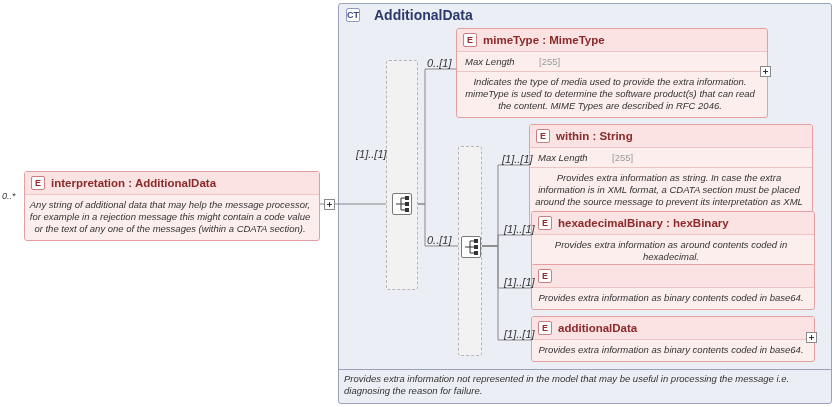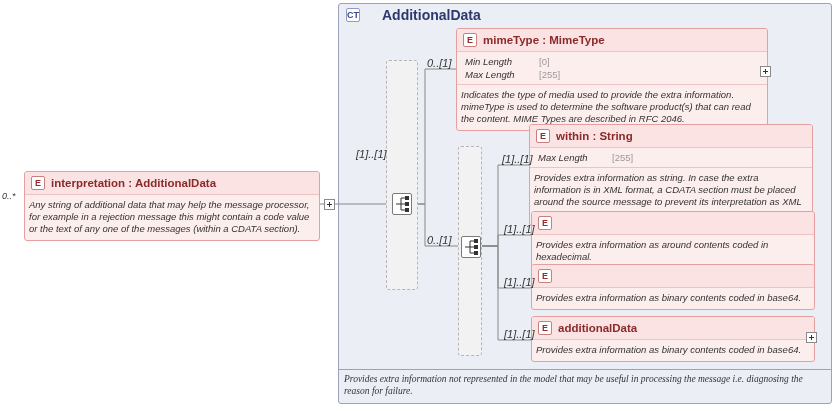--- a/index.html
+++ b/index.html
@@ -80,56 +80,56 @@
   .facetval {
     font-size: 9.5px;
     color: #9a9a9a;
   }
   .desc {
     padding: 4px 8px 5px 4px;
     font-style: italic;
     font-size: 9.5px;
     line-height: 12px;
     color: #333;
+    text-align: center;
   }
   
   #ct-panel {
     position: absolute;
     left: 338px;
     top: 3px;
     width: 494px;
     height: 401px;
     box-sizing: border-box;
     background: #eceef5;
     border: 1px solid #9aa2bd;
     border-radius: 3px;
   }
   #ct-header {
     position: absolute;
     left: 346px;
     top: 7px;
     display: flex;
     align-items: center;
-    gap: 22px;
+    gap: 14px;
   }
   #ct-title {
     font-size: 14px;
     font-weight: bold;
     color: #2b3a6b;
   }
   #ct-footer {
     position: absolute;
     left: 344px;
     top: 373px;
     width: 470px;
     font-style: italic;
     font-size: 9.5px;
     line-height: 12px;
     color: #333;
-    font-family: Liberation Serif, serif;
   }
   #ct-divider {
     position: absolute;
     left: 339px;
     top: 369px;
     width: 492px;
     height: 1px;
     background: #9aa2bd;
   }
   
@@ -263,24 +263,20 @@
   <div class="card" style="left:427px; top:57px;">0..[1]</div>
   <div class="card" style="left:427px; top:234px;">0..[1]</div>
 
   <div class="node" style="left:456px; top:28px; width:312px;">
     <div class="titlebar">
       <span class="badge">E</span>
       <span class="nodetitle">mimeType : MimeType</span>
     </div>
     <div class="facets">
       <div class="facetrow">
-        <span class="facetname">Min Length</span>
-        <span class="facetval">[0]</span>
-      </div>
-      <div class="facetrow">
         <span class="facetname">Max Length</span>
         <span class="facetval">[255]</span>
       </div>
     </div>
     <div class="desc">Indicates the type of media used to provide the extra information. mimeType is used to determine the software product(s) that can read the content. MIME Types are described in RFC 2046.</div>
   </div>
   <div class="expander" style="left:760px; top:66px;"></div>
 
   <div class="node" style="left:529px; top:124px; width:284px;">
     <div class="titlebar">
@@ -293,20 +289,21 @@
         <span class="facetval">[255]</span>
       </div>
     </div>
     <div class="desc">Provides extra information as string. In case the extra information is in XML format, a CDATA section must be placed around the source message to prevent its interpretation as XML content.</div>
   </div>
   <div class="card" style="left:502px; top:153px;">[1]..[1]</div>
 
   <div class="node" style="left:531px; top:211px; width:284px;">
     <div class="titlebar">
       <span class="badge">E</span>
+      <span class="nodetitle">hexadecimalBinary : hexBinary</span>
     </div>
     <div class="desc">Provides extra information as around contents coded in hexadecimal.</div>
   </div>
   <div class="card" style="left:504px; top:223px;">[1]..[1]</div>
 
   <div class="node" style="left:531px; top:264px; width:284px;">
     <div class="titlebar">
       <span class="badge">E</span>
     </div>
     <div class="desc">Provides extra information as binary contents coded in base64.</div>

